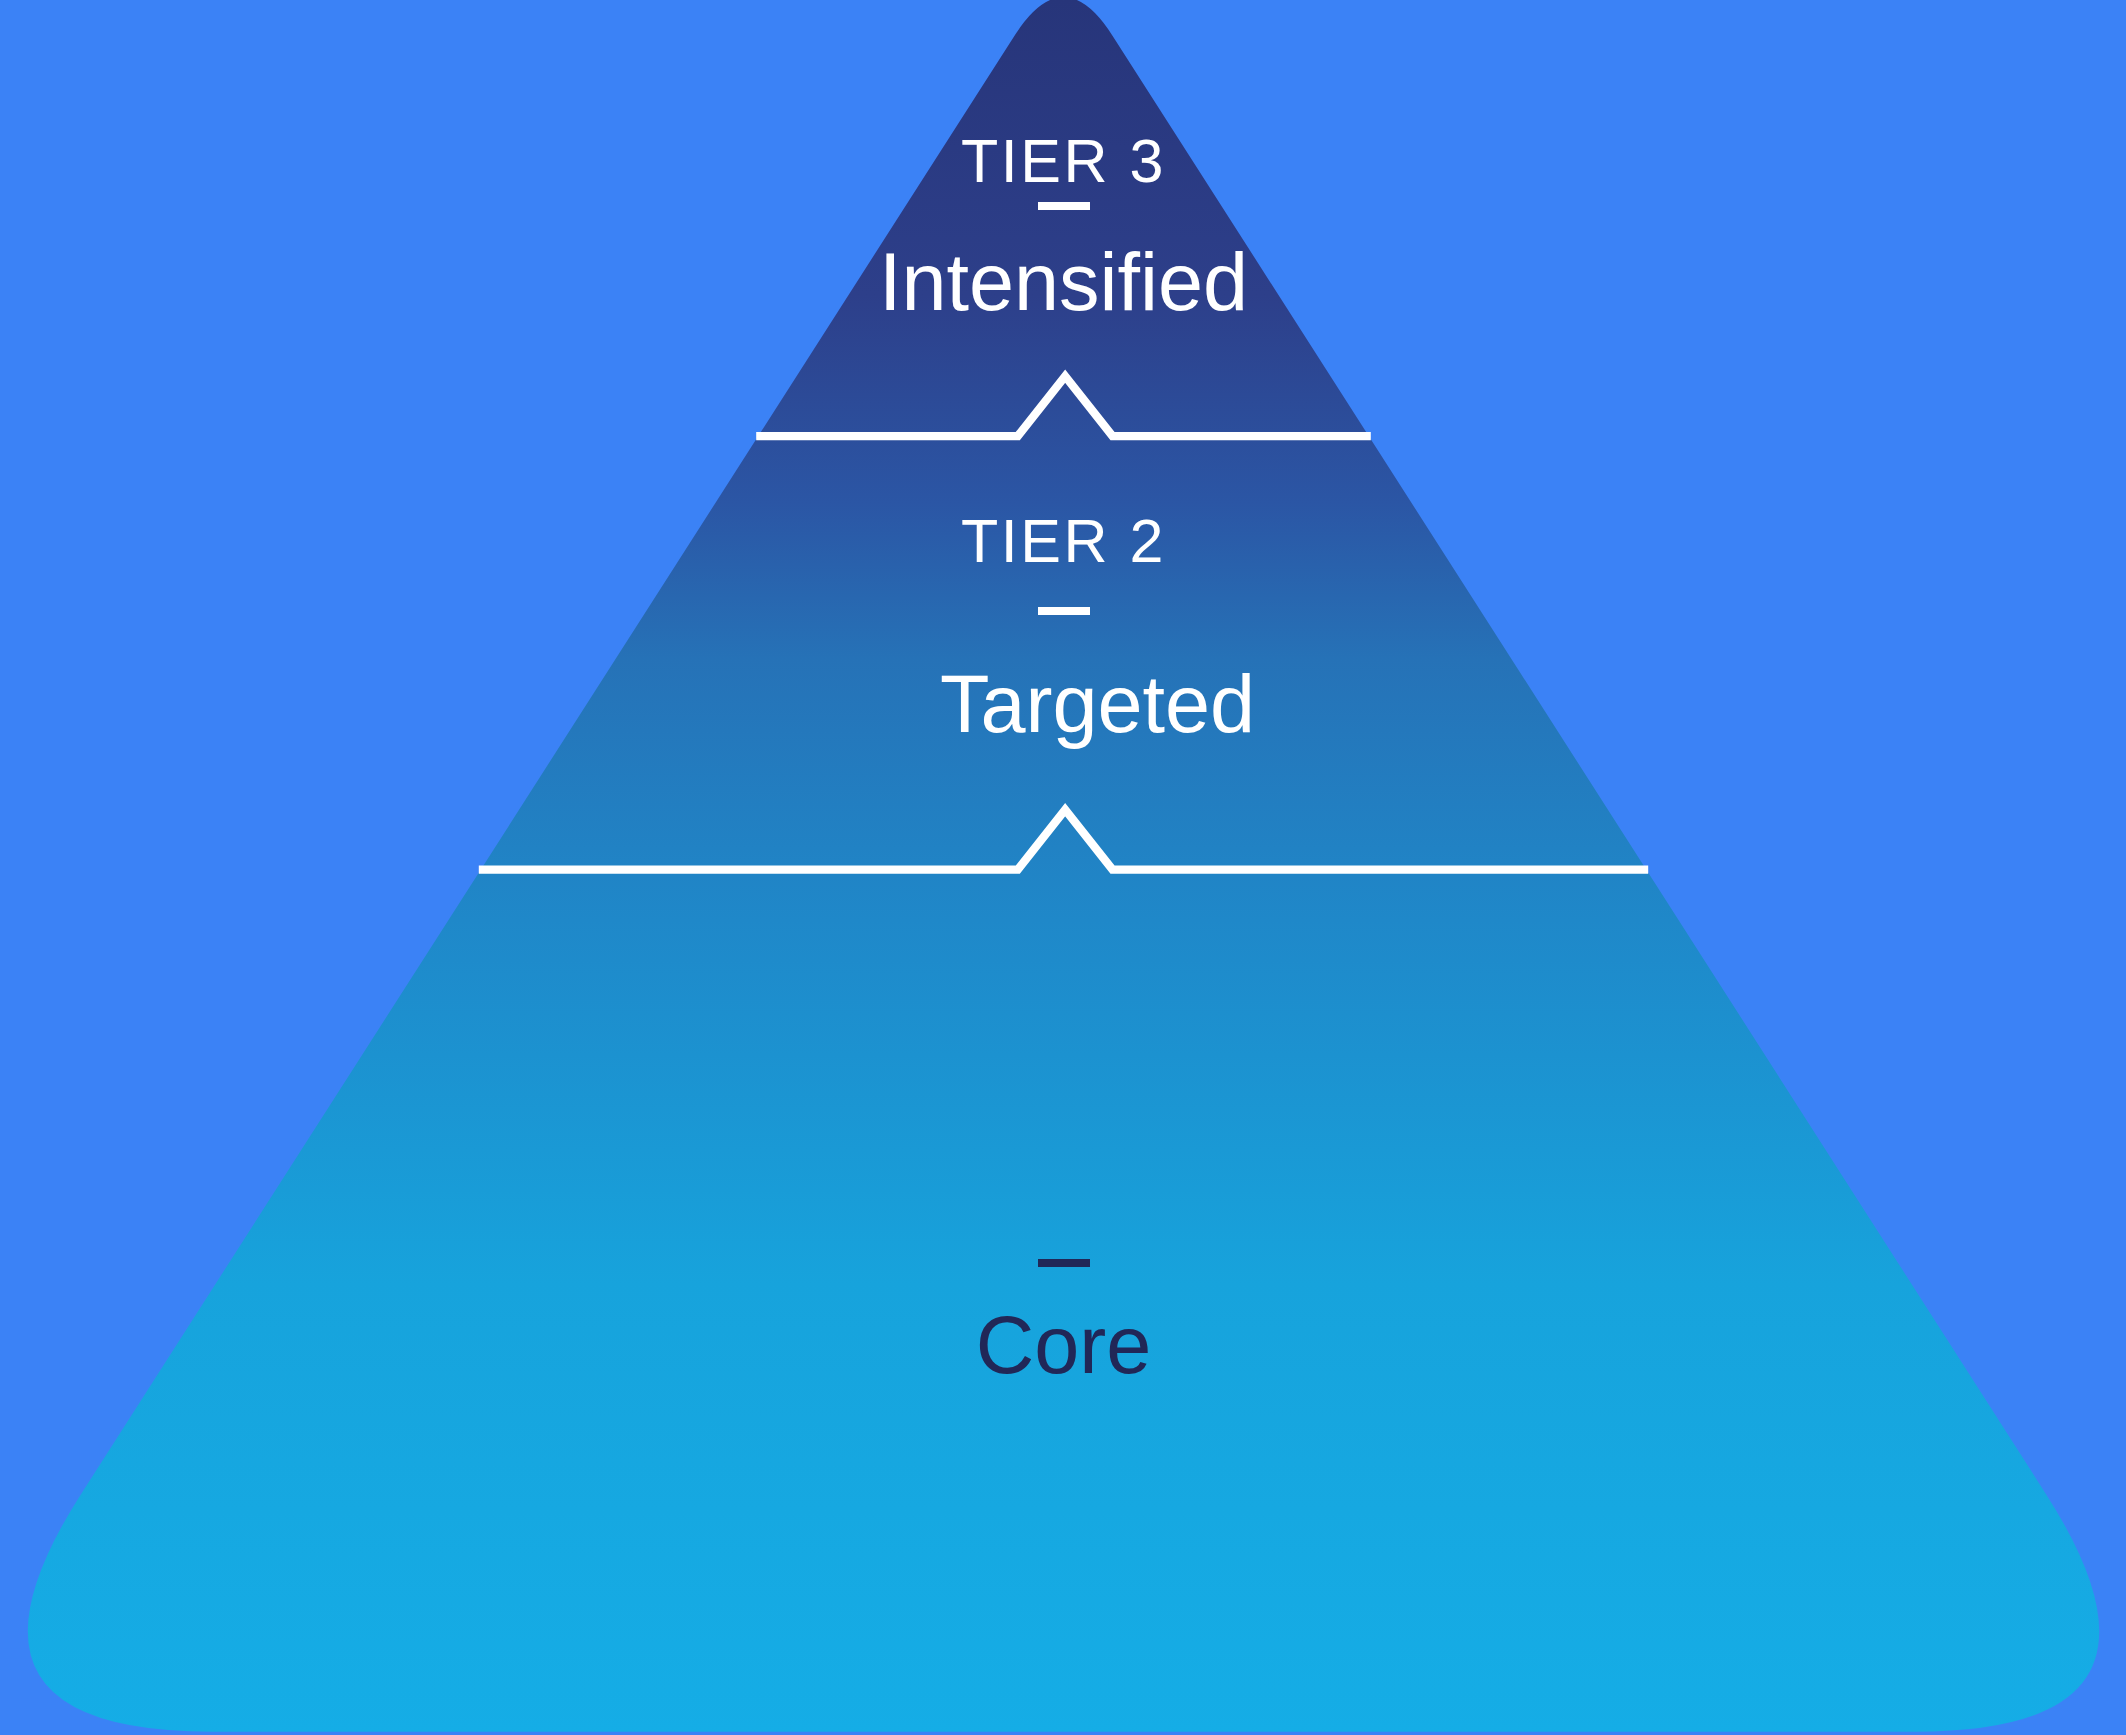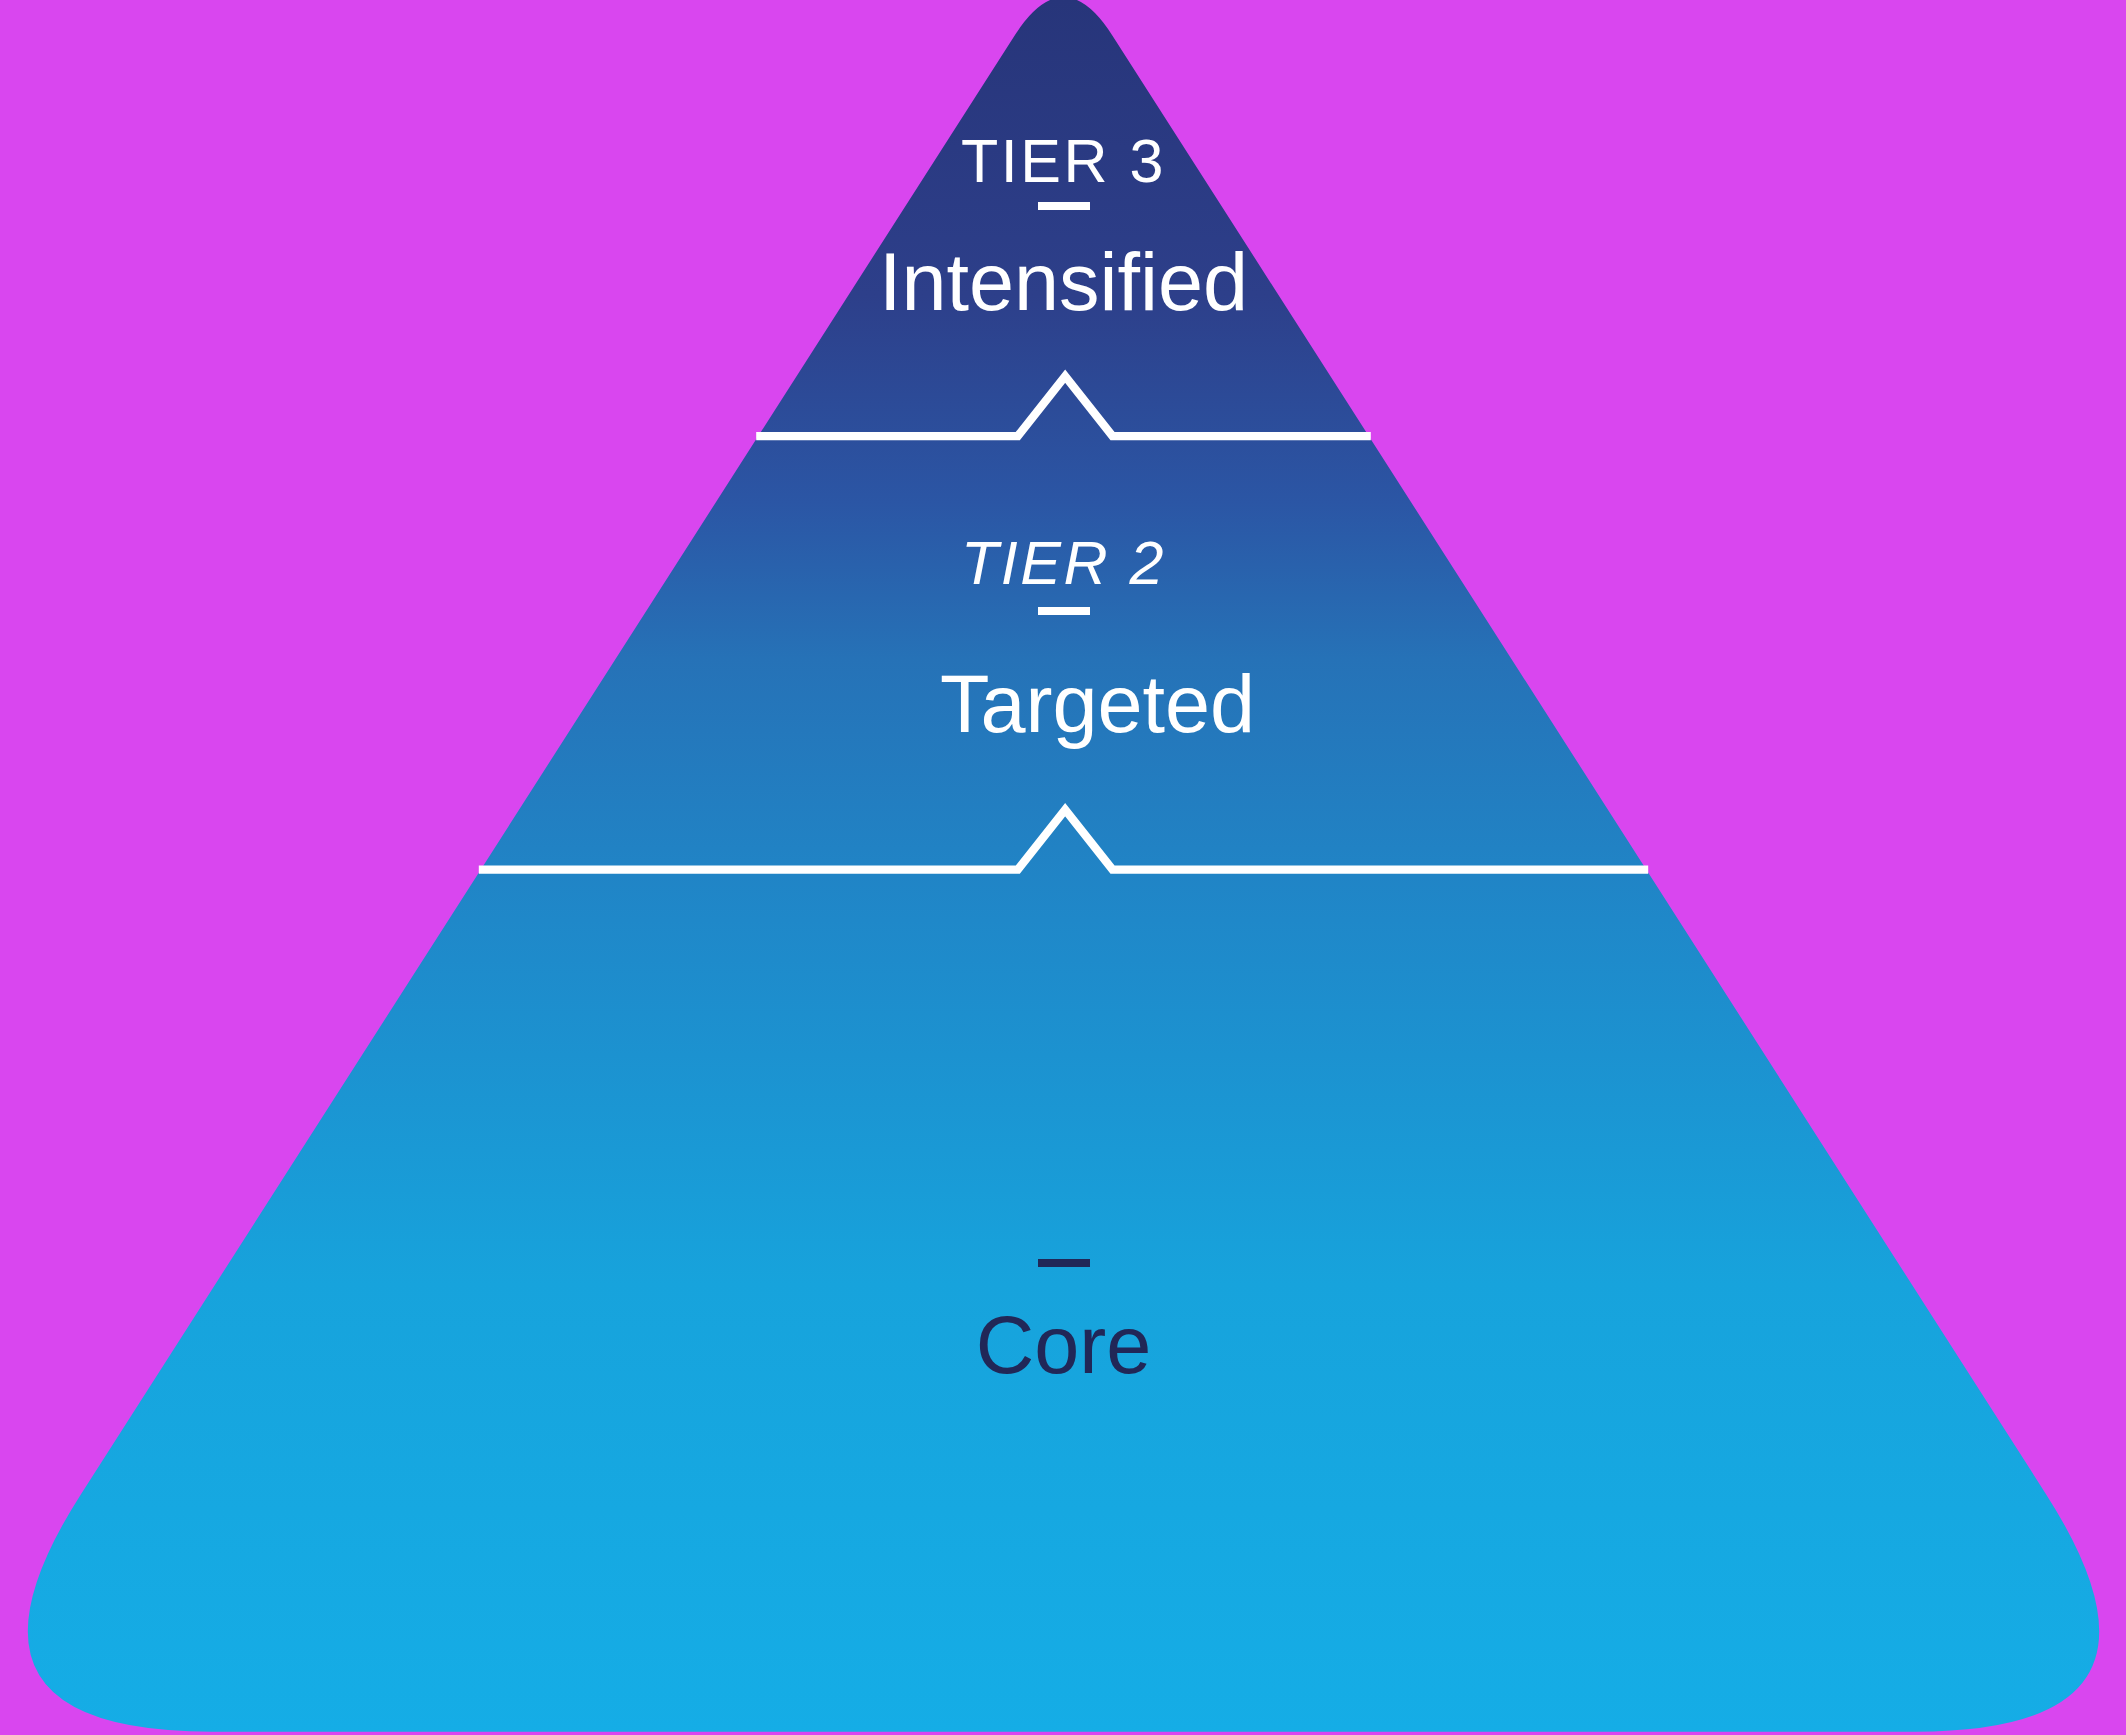--- a/index.html
+++ b/index.html
@@ -47,32 +47,32 @@
     text-align: center;
     font-size: 81px;
     line-height: 83px;
     font-weight: 400;
   }
   
   .t3-label { top: 128px; }
   .t3-underline { top: 202px; }
   .t3-name { top: 241px; }
   
-  .t2-label { top: 530px; font-style: italic; }
+  .t2-label { top: 508px; }
   .t2-underline { top: 607px; }
   .t2-name { top: 663px; }
   
   .t1-label { top: 1181px; }
   .t1-underline { top: 1259px; }
   .t1-name { top: 1304px; }
 </style>
 </head>
 <body>
 
-<div class="canvas" style="background: #d946ef;">
+<div class="canvas" style="background: #3b82f6;">
 
   <svg class="pyramid-svg" viewBox="0 0 2560 2089" xmlns="http://www.w3.org/2000/svg">
     <defs>
       <linearGradient id="pyrGrad" gradientUnits="userSpaceOnUse" x1="1280" y1="0" x2="1280" y2="2089">
         <stop offset="0%" stop-color="#27357A"></stop>
         <stop offset="17%" stop-color="#2D3F8A"></stop>
         <stop offset="29%" stop-color="#2B56A5"></stop>
         <stop offset="38%" stop-color="#2672B7"></stop>
         <stop offset="53%" stop-color="#1F88C9"></stop>
         <stop offset="74%" stop-color="#17A3DC"></stop>

